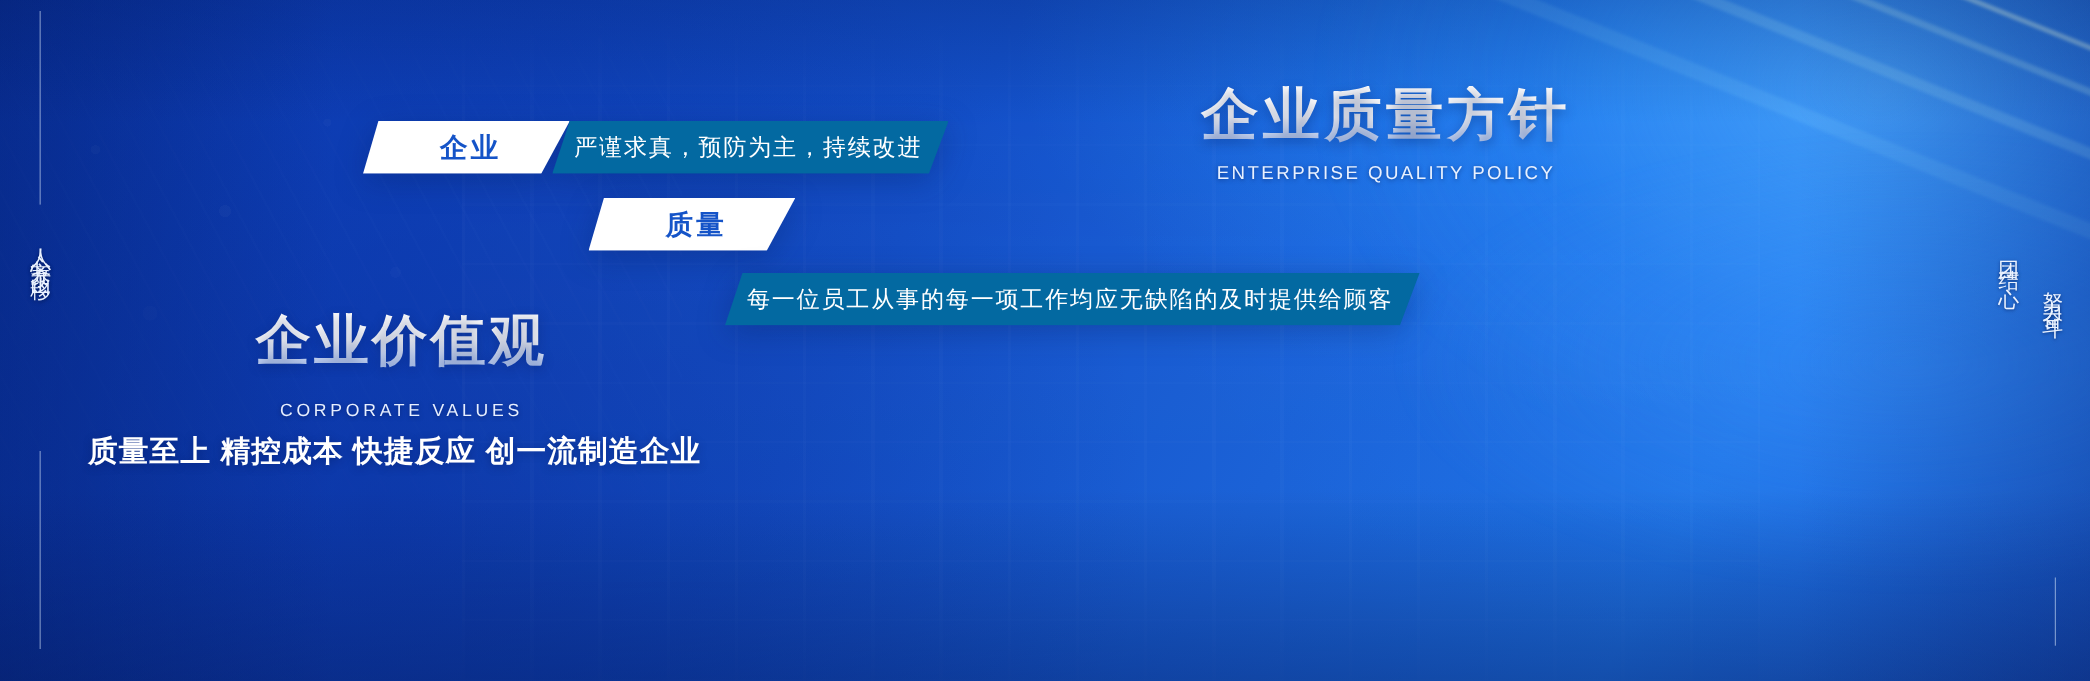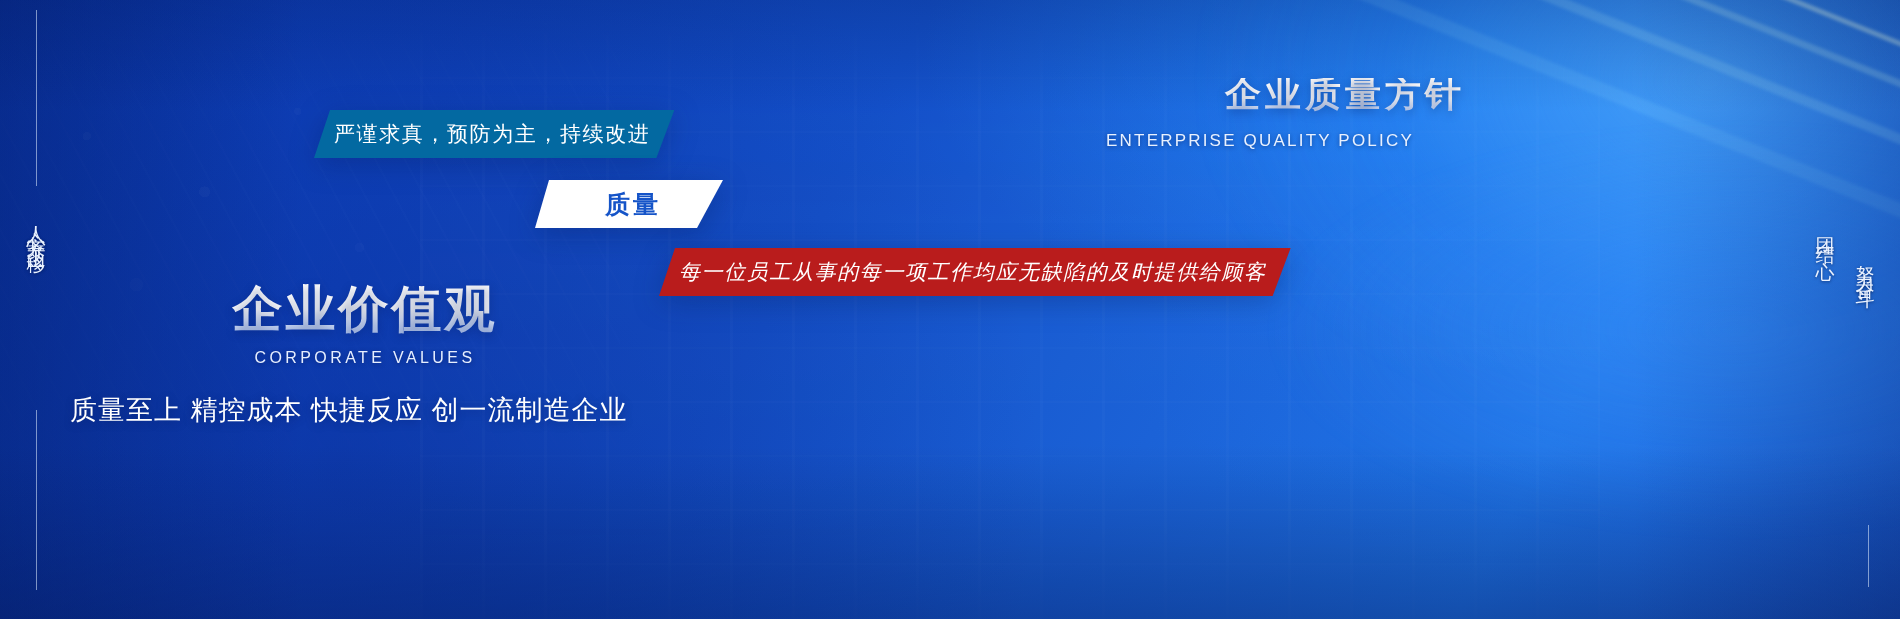--- a/index.html
+++ b/index.html
@@ -95,26 +95,25 @@
   .vrule{position:absolute;background:rgba(225,238,255,.55);}
   .vrule.l1{left:36px;top:10px;width:1px;height:176px;}
   .vrule.l2{left:36px;top:410px;width:1px;height:180px;}
   .vtext.r1{right:62px;top:222px;font-size:19px;letter-spacing:8px;}
   .vtext.r2{right:22px;top:250px;font-size:19px;letter-spacing:8px;}
   .vrule.r-line{right:31px;top:525px;width:1px;height:62px;}
 
   
   .policy-head{position:absolute;left:1055px;top:78px;width:410px;text-align:center;}
   .policy-title{
-    font-size:36px;font-weight:bold;letter-spacing:4px;line-height:1.08;
+    font-size:52px;font-weight:bold;letter-spacing:4px;line-height:1.08;
     background:linear-gradient(180deg,#ffffff 0%,#ffffff 52%,#c9d8f4 78%,#a9bfea 100%);
     -webkit-background-clip:text;background-clip:text;color:transparent;
     text-shadow:0 3px 10px rgba(0,25,90,.35);
-    font-family:Liberation Mono, monospace;
-    text-align:right;
+    font-family:Liberation Serif, serif;
   }
   .policy-sub{
     margin-top:14px;font-size:17px;letter-spacing:2.2px;color:#e9f1ff;
     font-family:"Liberation Sans","DejaVu Sans",sans-serif;
     text-shadow:0 1px 4px rgba(0,20,70,.5);
   }
 
   
   .ribbon{position:absolute;display:flex;align-items:stretch;height:48px;filter:drop-shadow(0 6px 14px rgba(3,25,90,.30));}
   .rb-tag{
@@ -143,35 +142,35 @@
     border-left:10px solid transparent;border-right:10px solid transparent;
     border-top:10px solid #3a5fe8;
   }
   .ribbon.r1{left:330px;top:110px;}
   .ribbon.r1 .rb-body{background:#0369a1;}
   .ribbon.r1 .rb-body-notch{border-top-color:#3f56e0;}
   .ribbon.r2{left:535px;top:180px;}
   .ribbon.r2 .rb-body{background:#3a5fe8;}
   .ribbon.r2 .rb-body-notch{border-top-color:#3a5fe8;}
   .ribbon.r3{left:675px;top:248px;}
-  .ribbon.r3 .rb-body{background:#b91c1c;font-style:italic;}
+  .ribbon.r3 .rb-body{background:#0369a1;}
   .ribbon.r3 .rb-body-notch{border-top-color:#3a61ea;}
 
   
   .values{position:absolute;left:200px;top:282px;width:330px;text-align:center;}
   .values-title{
     font-size:50px;font-weight:bold;letter-spacing:3px;line-height:1.1;
     background:linear-gradient(180deg,#ffffff 0%,#ffffff 50%,#ccdaf5 76%,#a8bfec 100%);
     -webkit-background-clip:text;background-clip:text;color:transparent;
     text-shadow:0 3px 10px rgba(0,25,90,.32);
   }
-  .values-sub{margin-top:12px;font-size:16px;letter-spacing:3.4px;color:#e7efff;text-shadow:0 1px 4px rgba(0,20,70,.5);}
+  .values-sub{margin-top:28px;font-size:16px;letter-spacing:3.4px;color:#e7efff;text-shadow:0 1px 4px rgba(0,20,70,.5);}
   .slogan{
-    position:absolute;left:70px;top:392px;width:720px;
-    font-size:27px;font-weight:normal;color:#ffffff;letter-spacing:1px;
+    position:absolute;left:80px;top:392px;width:720px;
+    font-size:27px;font-weight:bold;color:#ffffff;letter-spacing:1px;
     text-shadow:0 2px 8px rgba(0,25,90,.45);
     white-space:nowrap;
   }
 </style>
 </head>
 <body>
 
 <div class="stage">
 
   <div class="bg-base"></div>
@@ -190,20 +189,21 @@
   <div class="vtext r1">团结一心</div>
   <div class="vtext r2">努力奋斗</div>
   <div class="vrule r-line"></div>
 
   <div class="policy-head">
     <div class="policy-title">企业质量方针</div>
     <div class="policy-sub">ENTERPRISE QUALITY POLICY</div>
   </div>
 
   <div class="ribbon r1">
+    <div class="rb-tag">企业<span class="rb-notch"></span></div>
     <div class="rb-body">严谨求真，预防为主，持续改进<span class="rb-body-notch"></span></div>
   </div>
 
   <div class="ribbon r2">
     <div class="rb-tag">质量<span class="rb-notch"></span></div>
   </div>
 
   <div class="ribbon r3">
     <div class="rb-body">每一位员工从事的每一项工作均应无缺陷的及时提供给顾客<span class="rb-body-notch"></span></div>
   </div>

